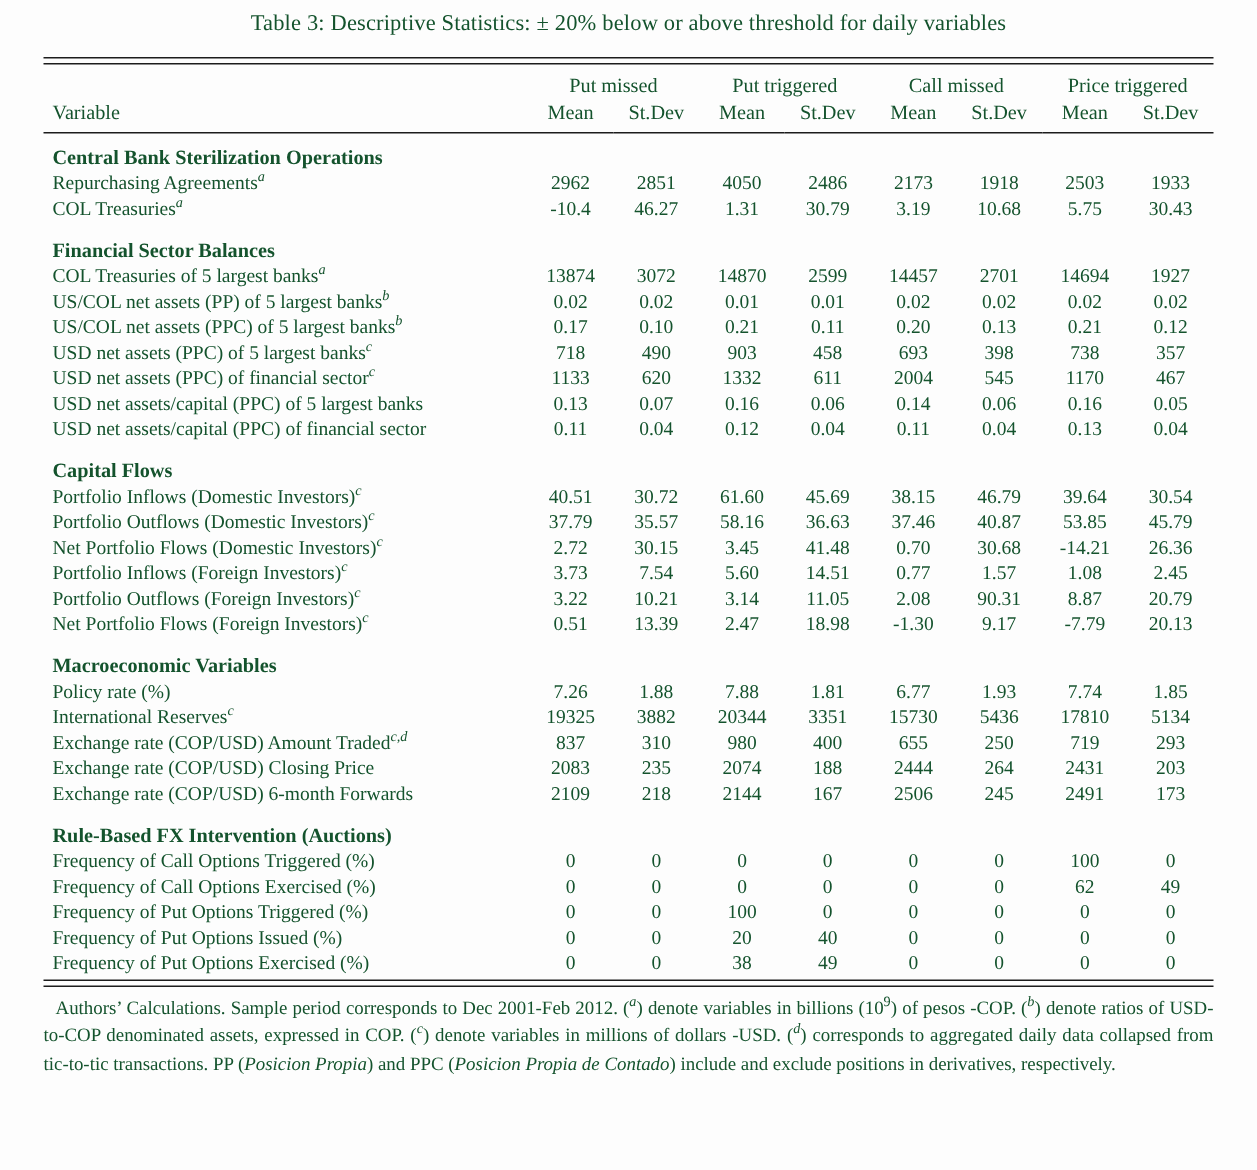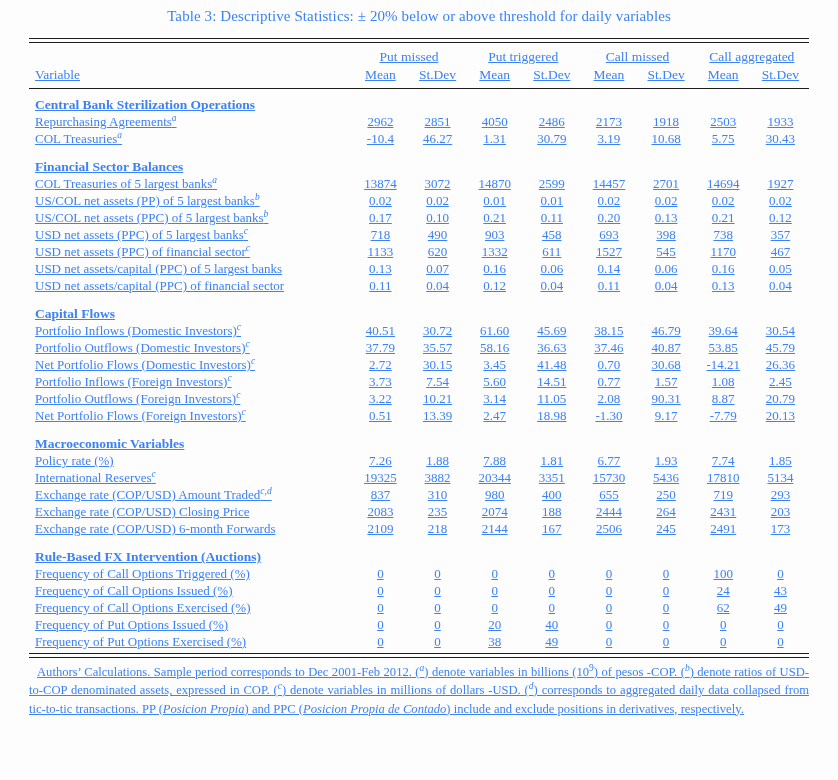--- a/index.html
+++ b/index.html
@@ -1,22 +1,22 @@
 <!DOCTYPE html>
 <html><head>
 <meta charset="utf-8">
 <style>
   html,body { margin:0; padding:0; background:#ffffff; }
   .page {
     width:838px; height:780px; background:#fdfdfd; overflow:hidden;
-    font-family:"Liberation Serif","DejaVu Serif",serif; color:#3b82f6;
+    font-family:"Liberation Serif","DejaVu Serif",serif; color:#14532d;
     position:relative; box-sizing:border-box;
   }
   .title { text-align:center; padding-top:8px; font-size:15px; letter-spacing:0.1px; }
-  .table-wrap { width:780px; margin:13px auto 0 auto;text-decoration:underline; }
+  .table-wrap { width:780px; margin:13px auto 0 auto; }
   .double-rule { height:3px; border-top:1px solid #1c1c1c; border-bottom:1px solid #1c1c1c; }
   table { width:100%; border-collapse:collapse; table-layout:fixed; }
   col.var-col { width:322px; }
   col.num-col { width:57px; }
   thead { border-bottom:1px solid #1c1c1c; }
   th { font-weight:normal; font-size:13.5px; padding:0; }
   tr.group-row th { padding-top:5px; text-align:center; height:17px; }
   tr.stat-row th { padding:1px 0 5px 0; text-align:center; height:17px; }
   tr.stat-row th.label { text-align:left; padding-left:6px; }
   td { font-size:13px; height:17px; padding:0; vertical-align:bottom; }
@@ -56,21 +56,21 @@
           <col class="num-col">
           <col class="num-col">
           <col class="num-col">
       </colgroup>
       <thead>
         <tr class="group-row">
           <th></th>
           <th colspan="2">Put missed</th>
           <th colspan="2">Put triggered</th>
           <th colspan="2">Call missed</th>
-          <th colspan="2">Call aggregated</th>
+          <th colspan="2">Price triggered</th>
         </tr>
         <tr class="stat-row">
           <th class="label">Variable</th>
           <th>Mean</th>
           <th>St.Dev</th>
           <th>Mean</th>
           <th>St.Dev</th>
           <th>Mean</th>
           <th>St.Dev</th>
           <th>Mean</th>
@@ -149,21 +149,21 @@
             <td class="num">398</td>
             <td class="num">738</td>
             <td class="num">357</td>
           </tr>
           <tr>
             <td class="label">USD net assets (PPC) of financial sector<sup>c</sup></td>
             <td class="num">1133</td>
             <td class="num">620</td>
             <td class="num">1332</td>
             <td class="num">611</td>
-            <td class="num">1527</td>
+            <td class="num">2004</td>
             <td class="num">545</td>
             <td class="num">1170</td>
             <td class="num">467</td>
           </tr>
           <tr>
             <td class="label">USD net assets/capital (PPC) of 5 largest banks</td>
             <td class="num">0.13</td>
             <td class="num">0.07</td>
             <td class="num">0.16</td>
             <td class="num">0.06</td>
@@ -318,42 +318,42 @@
             <td class="num">0</td>
             <td class="num">0</td>
             <td class="num">0</td>
             <td class="num">0</td>
             <td class="num">0</td>
             <td class="num">0</td>
             <td class="num">100</td>
             <td class="num">0</td>
           </tr>
           <tr>
-            <td class="label">Frequency of Call Options Issued (%)</td>
-            <td class="num">0</td>
-            <td class="num">0</td>
-            <td class="num">0</td>
-            <td class="num">0</td>
-            <td class="num">0</td>
-            <td class="num">0</td>
-            <td class="num">24</td>
-            <td class="num">43</td>
-          </tr>
-          <tr>
             <td class="label">Frequency of Call Options Exercised (%)</td>
             <td class="num">0</td>
             <td class="num">0</td>
             <td class="num">0</td>
             <td class="num">0</td>
             <td class="num">0</td>
             <td class="num">0</td>
             <td class="num">62</td>
             <td class="num">49</td>
           </tr>
           <tr>
+            <td class="label">Frequency of Put Options Triggered (%)</td>
+            <td class="num">0</td>
+            <td class="num">0</td>
+            <td class="num">100</td>
+            <td class="num">0</td>
+            <td class="num">0</td>
+            <td class="num">0</td>
+            <td class="num">0</td>
+            <td class="num">0</td>
+          </tr>
+          <tr>
             <td class="label">Frequency of Put Options Issued (%)</td>
             <td class="num">0</td>
             <td class="num">0</td>
             <td class="num">20</td>
             <td class="num">40</td>
             <td class="num">0</td>
             <td class="num">0</td>
             <td class="num">0</td>
             <td class="num">0</td>
           </tr>

